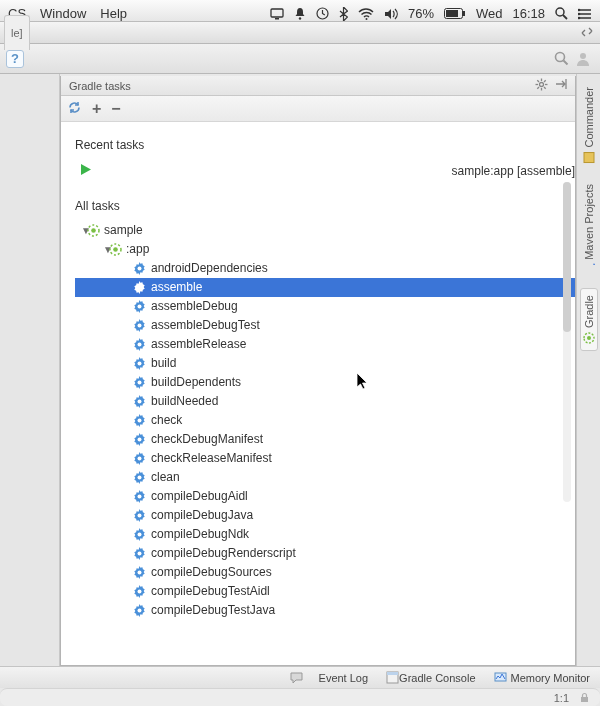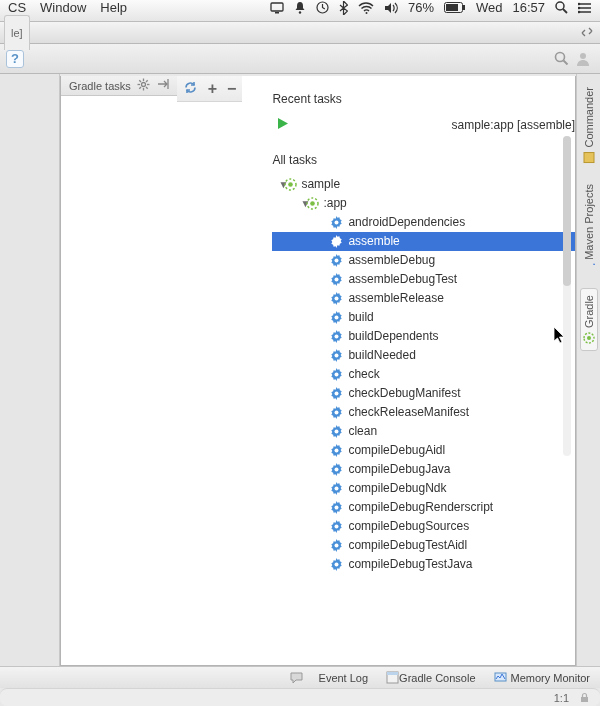--- a/index.html
+++ b/index.html
@@ -1,55 +1,55 @@
 <!DOCTYPE html>
 <html><head>
 <meta charset="utf-8">
 <style>
   * { box-sizing: border-box; margin: 0; padding: 0; font-family: "Lucida Grande", "Helvetica Neue", Arial, sans-serif; }
   body { width: 600px; height: 706px; background: #e8e8e8; overflow: hidden; font-size: 12px; color: #333; }
 
   
-  .menubar { height: 22px; background: linear-gradient(#fbfbfb,#e6e6e6); display: flex; align-items: flex-start; padding: 0 8px; border-bottom: 1px solid #bcbcbc; font-size: 13px; }
+  .menubar { height: 22px; background: linear-gradient(#fbfbfb,#e6e6e6); display: flex; align-items: flex-end; padding: 0 8px; border-bottom: 1px solid #bcbcbc; font-size: 13px; }
   .menubar .left { display: flex; gap: 14px; }
   .menubar .spacer { flex: 1; }
   .menubar .right { display: flex; align-items: center; gap: 10px; color: #333; }
   .menubar .icon { display: inline-flex; }
 
   
   .tabstrip { height: 22px; background: linear-gradient(#f4f4f4,#dedede); border-bottom: 1px solid #b8b8b8; display:flex; align-items:center; padding-left:4px; font-size:11px; color:#666; position:relative;}
   .tabstrip .tabcap { background:#efefef; border:1px solid #c8c8c8; border-bottom:none; border-radius:3px 3px 0 0; padding:11px 6px; }
   .tabstrip .pillicon { margin-left:auto; margin-right:6px; color:#777; }
 
   
   .toolbar { height: 30px; background: linear-gradient(#f1f1f1,#e0e0e0); border-bottom: 1px solid #b8b8b8; display:flex; align-items:center; padding:0 6px; }
   .toolbar .help { width:18px; height:18px; border:1px solid #aac3db; color:#5b93c8; border-radius:3px; background:#f7fbff; display:flex; align-items:center; justify-content:center; font-weight:bold; font-size:13px;}
   .toolbar .spacer { flex:1; }
   .toolbar .searchicon svg, .toolbar .usericon svg { fill:#9a9a9a; }
   .toolbar .iconbtn { width:22px; height:22px; display:flex; align-items:center; justify-content:center; }
 
   
   .mainrow { display:flex; height: 592px; }
   .leftgutter { width:60px; background:#e6e6e6; border-right:1px solid #c8c8c8; }
-  .panel { flex:1; display:flex; flex-direction:row; background:#fff; border:1px solid #b4b4b4; border-top:none; margin-top:2px;}
+  .panel { flex:1; display:flex; flex-direction:column; background:#fff; border:1px solid #b4b4b4; border-top:none; margin-top:2px;}
   .rightdock { width:24px; background:#e6e6e6; border-left:1px solid #c8c8c8; display:flex; flex-direction:column; align-items:center; padding-top:6px; gap:6px; }
   .rightdock .dockitem { writing-mode: vertical-rl; transform: rotate(180deg); font-size:11px; color:#555; padding:6px 2px; border:1px solid transparent; display:flex; align-items:center; gap:4px;}
   .rightdock .dockitem.active { background:#f6f6f6; border:1px solid #c8c8c8; border-radius:3px;}
   .dockicon { width:12px; height:12px; }
 
   
   .panel-head { height:20px; background:linear-gradient(#f1f1f1,#e4e4e4); border-bottom:1px solid #c8c8c8; display:flex; align-items:center; padding:0 8px; font-size:11px; color:#555;}
   .panel-head .title { flex:1; }
   .panel-head .hicon { margin-left:6px; color:#888; }
 
   .panel-tools { height:26px; background:linear-gradient(#f6f6f6,#eaeaea); border-bottom:1px solid #d6d6d6; display:flex; align-items:center; padding:0 6px; gap:10px;}
   .panel-tools svg { fill:#5a8fc6; }
   .panel-tools .plus, .panel-tools .minus { color:#666; font-size:16px; font-weight:bold; line-height:1; }
 
-  .panel-body { flex:1; overflow:hidden; padding:10px 0 8px 14px; position:relative;margin-left:16px; }
+  .panel-body { flex:1; overflow:hidden; padding:10px 0 8px 14px; position:relative; }
   .section-label { font-size:12px; color:#333; margin:6px 0 8px 0; }
 
   .recent-item { display:flex; align-items:center; gap:8px; padding:3px 0 10px 4px;justify-content:space-between;}
   .play { color:#3bb54a; }
 
   .tree { font-size:12px; line-height:19px; }
   .tree ul { list-style:none; }
   .tree .row { display:flex; align-items:center; height:19px; white-space:nowrap;}
   .tree .row.sel { background:#3b75d7; color:#fff; }
   .tree .row.sel .gear path { fill:#fff; }
@@ -124,21 +124,21 @@
       </span>
     <span>76%</span>
     <span class="icon">
         <svg width="22" height="11">
           <rect x="0.5" y="0.5" width="18" height="10" rx="2" fill="none" stroke="#333" stroke-width="1"></rect>
           <rect x="2" y="2" width="12" height="7" fill="#333"></rect>
           <rect x="19" y="3" width="2" height="5" fill="#333"></rect>
         </svg>
       </span>
     <span>Wed</span>
-    <span>16:57</span>
+    <span>16:18</span>
     <span class="icon">
         <svg width="13" height="13">
           <circle cx="5" cy="5" r="4" fill="none" stroke="#333" stroke-width="1.5"></circle>
           <line x1="8" y1="8" x2="12" y2="12" stroke="#333" stroke-width="1.8"></line>
         </svg>
       </span>
     <span class="icon">
         <svg width="14" height="12">
           <line x1="1" y1="2" x2="13" y2="2" stroke="#333" stroke-width="1.5"></line>
           <line x1="1" y1="6" x2="13" y2="6" stroke="#333" stroke-width="1.5"></line>

